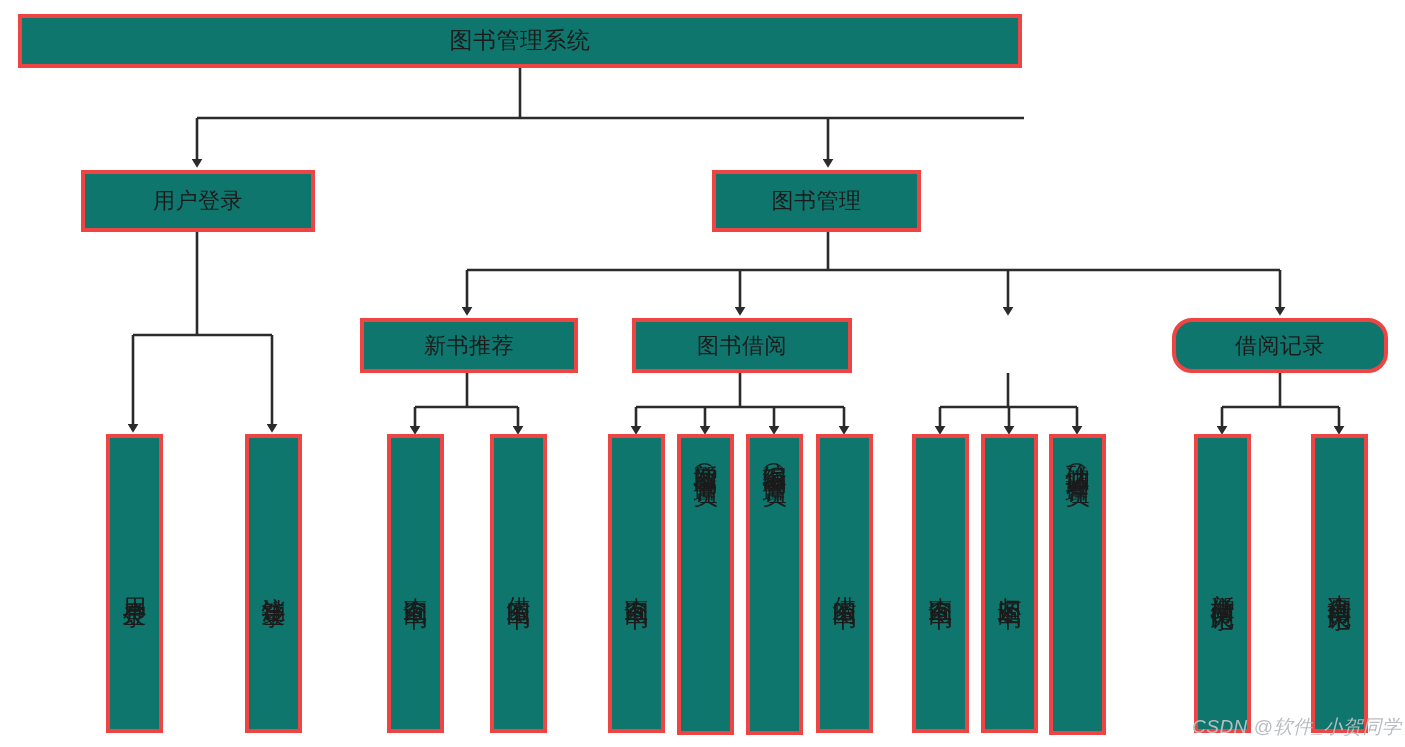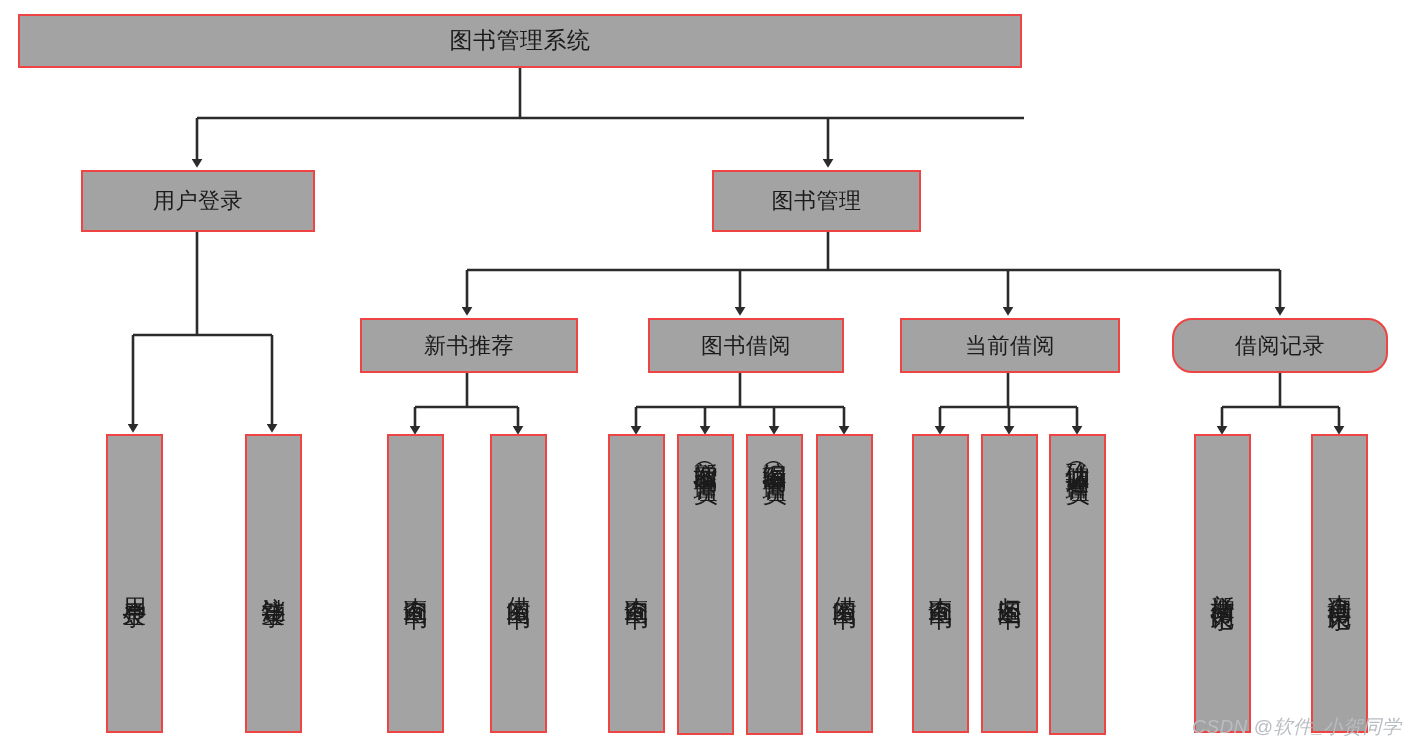--- a/index.html
+++ b/index.html
@@ -22,22 +22,22 @@
     position: absolute;
     left: 0;
     top: 0;
     width: 1405px;
     height: 747px;
     pointer-events: none;
   }
   .node {
     position: absolute;
     box-sizing: border-box;
-    background: #a3a3a3;
-    border: 2px solid #ef4444;
+    background: #0f766e;
+    border: 4px solid #ef4444;
     display: flex;
     align-items: center;
     justify-content: center;
     color: #1b1b1b;
     z-index: 2;
   }
   .node-label {
     display: block;
     text-align: center;
     line-height: 1.18;
@@ -155,27 +155,24 @@
   </div>
 
   <div class="node h" style="left:712px; top:170px; width:209px; height:62px;">
     <span class="node-label">图书管理</span>
   </div>
 
   <div class="node h" style="left:360px; top:318px; width:218px; height:55px;">
     <span class="node-label">新书推荐</span>
   </div>
 
-  <div class="node h" style="left:648px; top:318px; width:196px; height:55px;">
+  <div class="node h" style="left:632px; top:318px; width:220px; height:55px;">
     <span class="node-label">图书借阅</span>
   </div>
 
-  <div class="node h" style="left:900px; top:318px; width:220px; height:55px;">
-    <span class="node-label">当前借阅</span>
-  </div>
 
   <div class="node h" style="left:1172px; top:318px; width:216px; height:55px;border-radius:20px;">
     <span class="node-label">借阅记录</span>
   </div>
 
   <div class="node v centered" style="left:106px; top:434px; width:57px; height:299px;">
     <span class="node-label">用户登录</span>
   </div>
 
   <div class="node v centered" style="left:245px; top:434px; width:57px; height:299px;">

